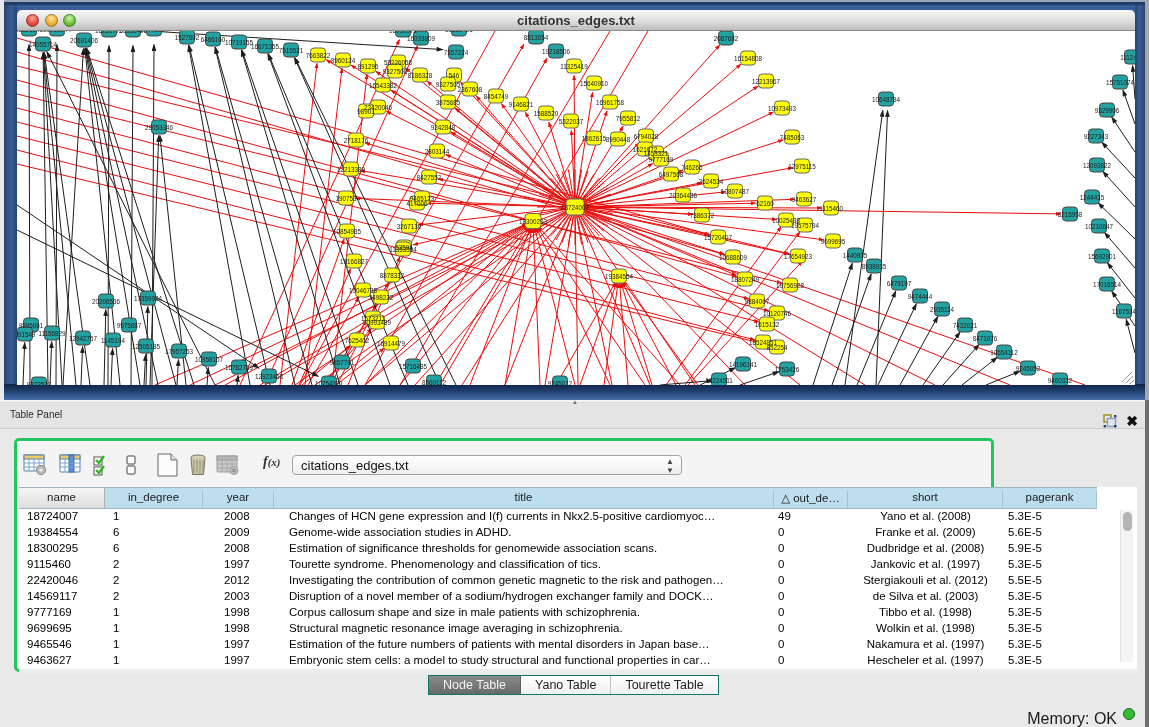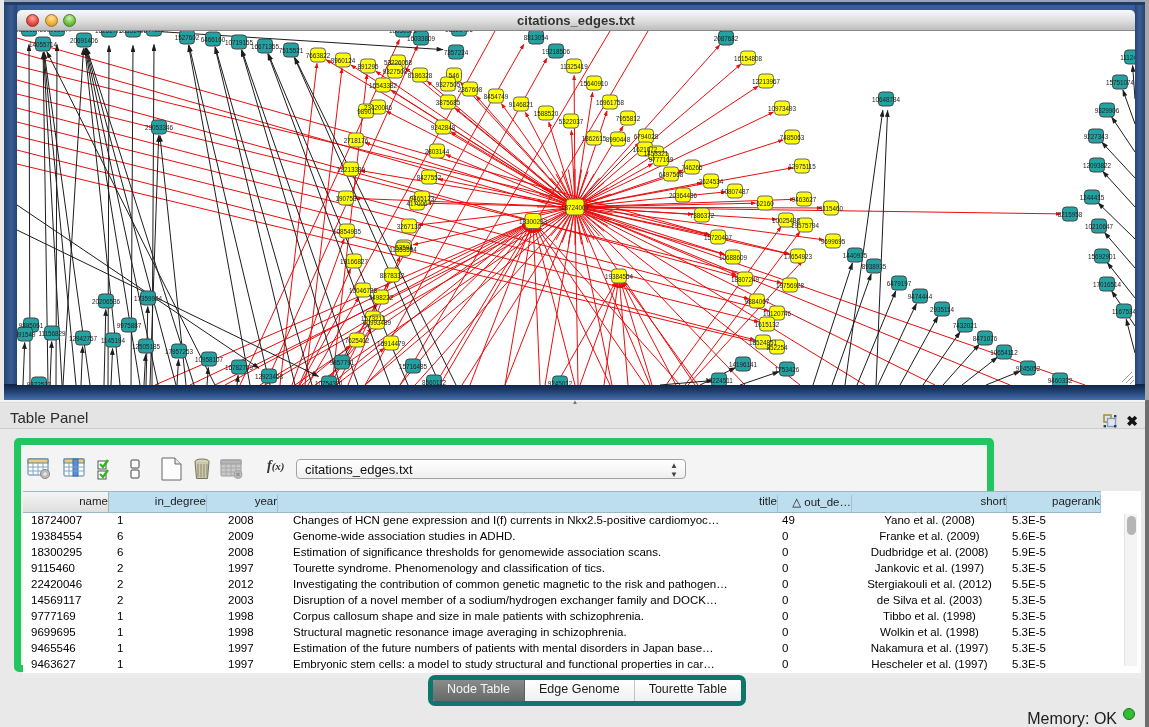--- a/index.html
+++ b/index.html
@@ -15,43 +15,43 @@
 .tl{position:absolute;top:4px;width:13px;height:13px;border-radius:50%}
 #tlr{left:9px;background:radial-gradient(circle at 50% 30%,#fca99e,#e8473c 60%,#b03228);border:1px solid #992e26}
 #tly{left:28px;background:radial-gradient(circle at 50% 30%,#fde3a0,#f0ad34 60%,#c6861f);border:1px solid #a3741f}
 #tlg{left:46px;background:radial-gradient(circle at 50% 30%,#d2f0b4,#6cbe3a 60%,#4f9727);border:1px solid #447f22}
 #canvas{position:absolute;left:17px;top:31px;width:1118px;height:354px;background:#fff;overflow:hidden}
 
 #panel{position:absolute;left:0;top:400px;width:1149px;height:327px;background:#e9e9e9}
 #split{position:absolute;left:0;top:0;width:100%;height:3px;background:#f4f4f4;border-bottom:1px solid #d8d8d8}
 #split .car{position:absolute;left:571px;top:-2px;color:#777;font-size:8px}
 #phead{position:absolute;left:0;top:4px;width:100%;height:25px;background:#e4e4e4;border-bottom:1px solid #cccccc}
-#phead .pt{position:absolute;left:10px;top:5px;font-size:15px;color:#2b2b2b}
-#pbody{position:absolute;left:14px;top:38px;width:980px;height:234px;background:#f4f4f4;border:7px solid #22c55e;border-radius:5px;box-shadow:inset 0 1px 0 #fff}
+#phead .pt{position:absolute;left:10px;top:5px;font-size:10px;color:#2b2b2b}
+#pbody{position:absolute;left:14px;top:38px;width:980px;height:234px;background:#f4f4f4;border:3px solid #22c55e;border-radius:5px;box-shadow:inset 0 1px 0 #fff}
 #toolbar{position:absolute;left:0;top:0;width:100%;height:46px}
 #combo{position:absolute;left:275px;top:14px;width:390px;height:20px;border:1px solid #a2a2a2;border-radius:4px;background:linear-gradient(#ffffff,#efefef);font-size:13px;color:#111;line-height:19px;padding-left:8px}
 #combo .ar{position:absolute;right:7px;top:1px;font-size:8px;color:#444;line-height:9px}
 #thead{position:absolute;left:2px;top:46px;width:1078px;height:22px;background:#bcdeee;border-top:1px solid #9bb7c4;border-bottom:1px solid #9bb7c4;overflow:hidden}
-#thead span{position:absolute;top:3px;font-size:11.5px;color:#1c1c1c;text-align:right;border-right:1px solid #9fc3d2;height:22px}
+#thead span{position:absolute;top:3px;font-size:11.5px;color:#1c1c1c;text-align:center;border-right:1px solid #9fc3d2;height:22px}
 #thead .h0{left:0;width:86px;background:linear-gradient(#f5f5f5,#dcdcdc);top:0;padding-top:3px;border-right:1px solid #b0b0b0}
 #thead .h1{left:86px;width:98px}
 #thead .h2{left:184px;width:71px}
 #thead .h3{left:255px;width:500px}
 #thead .h4{left:755px;width:74px}
 #thead .h5{left:829px;width:155px}
 #thead .h6{left:984px;width:94px}
 #tbody{position:absolute;left:2px;top:68px;width:1118px;height:160px}
 .trow{position:absolute;left:0;height:16px;font-size:11.5px;color:#000;white-space:nowrap}
 .trow span{position:absolute;top:1px}
 .c0{left:8px}.c1{left:94px}.c2{left:205px}.c3{left:270px;max-width:492px;overflow:hidden}
 .c4{left:759px}.c5{left:829px;width:155px;text-align:center}.c6{left:989px}
 #vscroll{position:absolute;left:1103px;top:69px;width:13px;height:152px;background:#f4f4f4;border-left:1px solid #e2e2e2}
 #vscroll .th{position:absolute;left:2px;top:2px;width:9px;height:19px;border-radius:5px;background:#b5b5b5}
 #pfoot{position:absolute;left:2px;top:228px;width:1118px;height:5px;background:#ececec}
-#tabs{position:absolute;left:428px;top:275px;height:31px;display:flex;border:5px solid #0f766e;border-radius:7px;overflow:hidden;background:#fff}
+#tabs{position:absolute;left:428px;top:275px;height:20px;display:flex;border:1px solid #0f766e;border-radius:0;overflow:hidden;background:#fff}
 #tabs div{height:100%;line-height:19px;font-size:12.5px;padding:0 14px;color:#1d1d1d;background:linear-gradient(#ffffff,#f0f0f0)}
 #tabs .sel{background:linear-gradient(#8a8a8a,#666a6a);color:#f4f4f4;border-right:1px solid #5f5f5f}
 #tabs .mid{border-right:1px solid #c2c2c2}
 #status{position:absolute;right:32px;top:310px;font-size:16px;color:#1b1b1b}
 #gdot{position:absolute;right:14px;top:308px;width:12px;height:12px;border-radius:50%;background:#33bd33;border:1px solid #1e6e1e}
 #maxi{position:absolute;right:32px;top:10px;width:14px;height:14px}
 #closex{position:absolute;right:11px;top:9px;font-size:14px;font-weight:bold;color:#111}
 #rstrip{position:absolute;right:0;top:0;width:4px;height:327px;background:#6e6e6e}
 .whitebg{position:absolute;left:2px;top:46px;width:1118px;height:182px;background:#fff}
 </style></head><body>
@@ -759,19 +759,19 @@
           <span class="c6">5.3E‑5</span>
         </div>
       </div>
     <div id="vscroll">
         <div class="th"></div>
       </div>
     <div id="pfoot"></div>
   </div>
   <div id="tabs">
     <div class="sel">Node Table</div>
-      <div class="mid">Edge Genome</div>
+      <div class="mid">Yano Table</div>
       <div>Tourette Table</div>
   </div>
   <span id="status">Memory: OK</span>
     <div id="gdot"></div>
   <div id="rstrip"></div>
 </div>
 
 </body></html>

